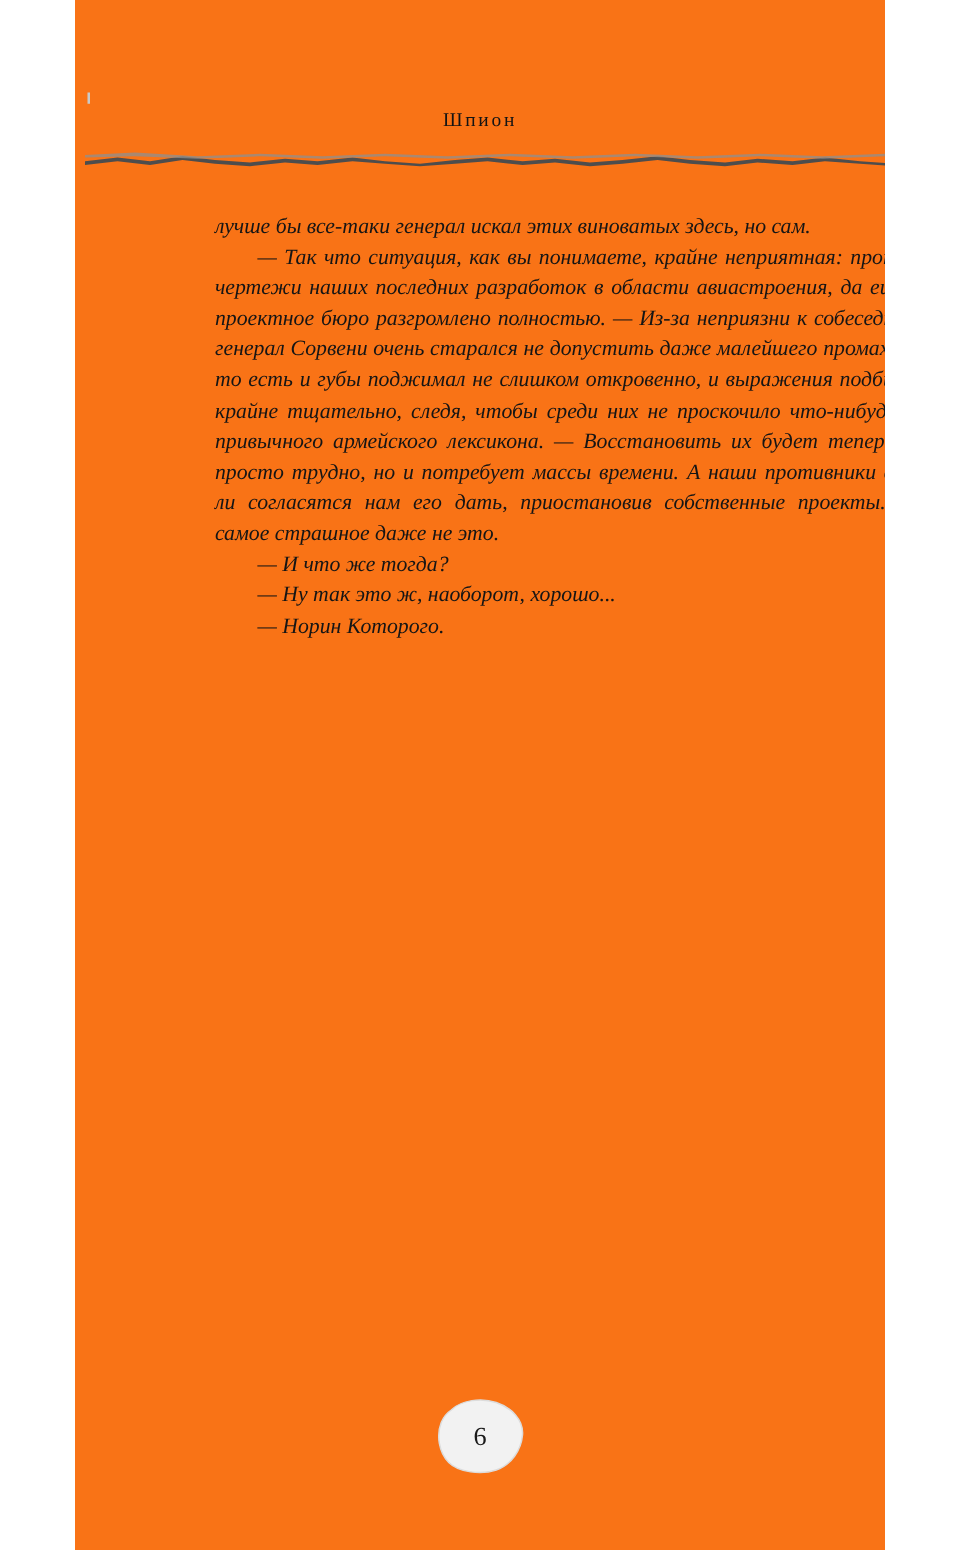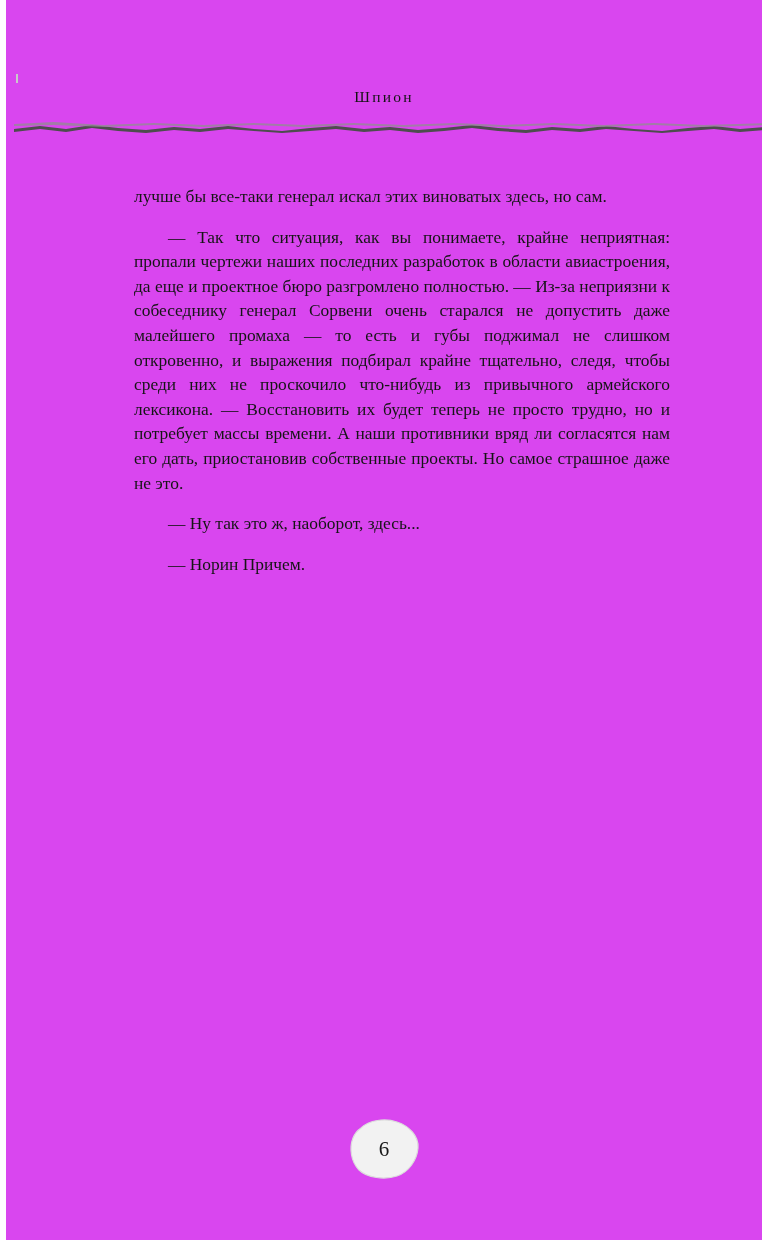--- a/index.html
+++ b/index.html
@@ -2,24 +2,24 @@
 <html><head>
 <meta charset="utf-8">
 <style>
   html, body {
     margin: 0;
     padding: 0;
     background: #ffffff;
   }
   .page {
     position: relative;
-    width: 756px;
+    width: 648px;
     height: 1240px;
     margin: 0 auto;
-    background: #d946ef;
+    background: #f97316;
     font-family: "Liberation Serif", "DejaVu Serif", serif;
     color: #1a1a1a;
     overflow: hidden;
   }
   .running-head {
     position: absolute;
     top: 88px;
     left: 0;
     right: 0;
     text-align: center;
@@ -40,23 +40,24 @@
     top: 168px;
     left: 112px;
     width: 568px;
     font-size: 17.4px;
     line-height: 24.6px;
     text-align: justify;
     text-justify: inter-word;
     color: #151515;
   }
   .textblock p {
-    margin: 16px;
+    margin: 0;
     text-indent: 34px;
     hyphens: manual;
+    font-style: italic;
   }
   .textblock p.noindent {
     text-indent: 0;
   }
   .folio-wrap {
     position: absolute;
     left: 0;
     right: 0;
     top: 1118px;
     display: flex;
@@ -103,22 +104,23 @@
   <div class="head-rule">
     <svg width="752" height="14" viewBox="0 0 752 14" xmlns="http://www.w3.org/2000/svg">
       <path d="M0,9 L26,6 L52,9 L78,5 L104,8 L132,10 L160,7 L186,9 L214,6 L240,9 L268,11 L296,8 L322,6 L350,9 L376,7 L404,10 L430,8 L458,5 L484,8 L512,10 L538,7 L566,9 L592,6 L620,9 L648,11 L674,8 L700,6 L726,9 L752,7 L752,10 L726,12 L700,9 L674,11 L648,13 L620,11 L592,9 L566,12 L538,10 L512,13 L484,11 L458,8 L430,11 L404,13 L376,10 L350,12 L322,9 L296,11 L268,13 L240,11 L214,9 L186,12 L160,10 L132,13 L104,11 L78,8 L52,12 L26,9 L0,12 Z" fill="#4d4d4d"></path>
       <path d="M0,4 L40,2 L90,5 L140,3 L190,5 L240,3 L290,5 L340,3 L390,5 L440,3 L490,5 L540,3 L590,5 L640,3 L690,5 L752,3 L752,5 L690,7 L640,5 L590,7 L540,5 L490,7 L440,5 L390,7 L340,5 L290,7 L240,5 L190,7 L140,5 L90,7 L40,5 L0,6 Z" fill="#8f8f8f" opacity="0.75"></path>
     </svg>
   </div>
 
   <div class="textblock">
     <p class="noindent">лучше бы все-таки генерал искал этих виноватых здесь, но сам.</p>
     <p>— Так что ситуация, как вы понимаете, крайне неприятная: пропали чертежи наших последних разработок в области авиастроения, да еще и проектное бюро разгромлено полностью. — Из-за неприязни к собеседнику генерал Сорвени очень старался не допустить даже малейшего промаха — то есть и губы поджимал не слишком откровенно, и выражения подбирал крайне тщательно, следя, чтобы среди них не проскочило что-нибудь из привычного армейского лексикона. — Восстановить их будет теперь не просто трудно, но и потребует массы времени. А наши противники вряд ли согласятся нам его дать, приостановив собственные проекты. Но самое страшное даже не это.</p>
-    <p>— Ну так это ж, наоборот, здесь...</p>
-    <p>— Норин Причем.</p>
+    <p>— И что же тогда?</p>
+    <p>— Ну так это ж, наоборот, хорошо...</p>
+    <p>— Норин Которого.</p>
   </div>
 
   <div class="folio-wrap">
     <div class="folio-blob">
       <svg width="74" height="62" viewBox="0 0 74 62" xmlns="http://www.w3.org/2000/svg">
         <path d="M14,10 C22,2 38,0 50,4 C62,8 72,18 71,30 C70,42 62,54 50,58 C38,62 20,60 12,52 C4,44 2,30 6,20 C8,15 11,12 14,10 Z" fill="#f2f2f2" stroke="#dcdcdc" stroke-width="1.2"></path>
       </svg>
       <span class="folio-num">6</span>
     </div>
   </div>

